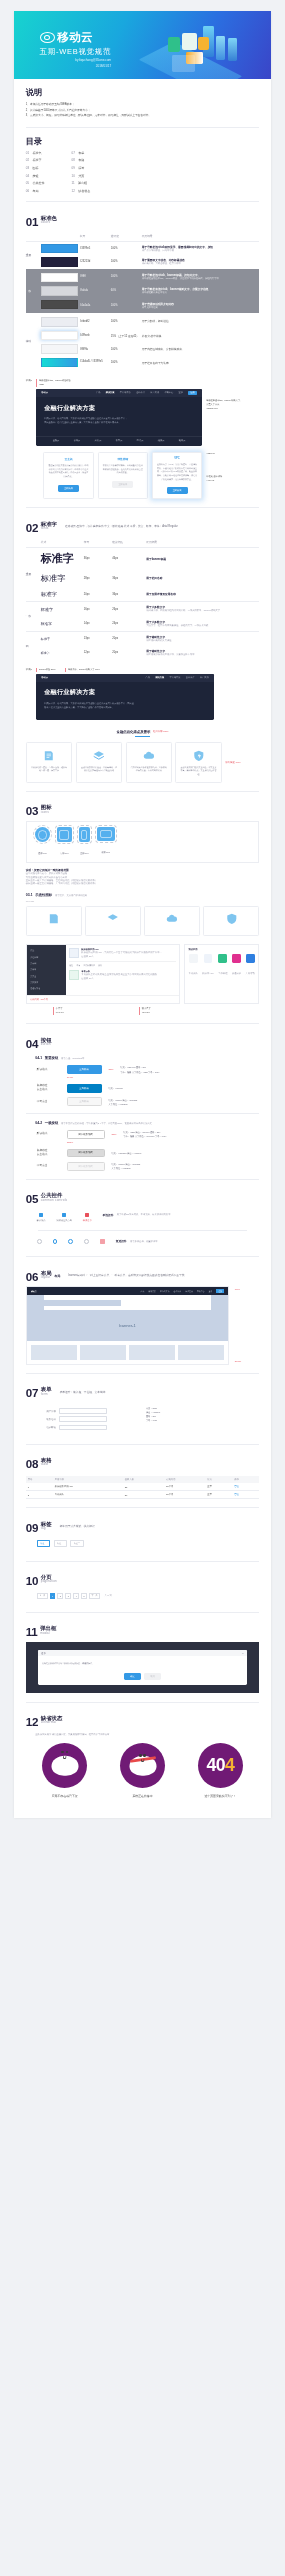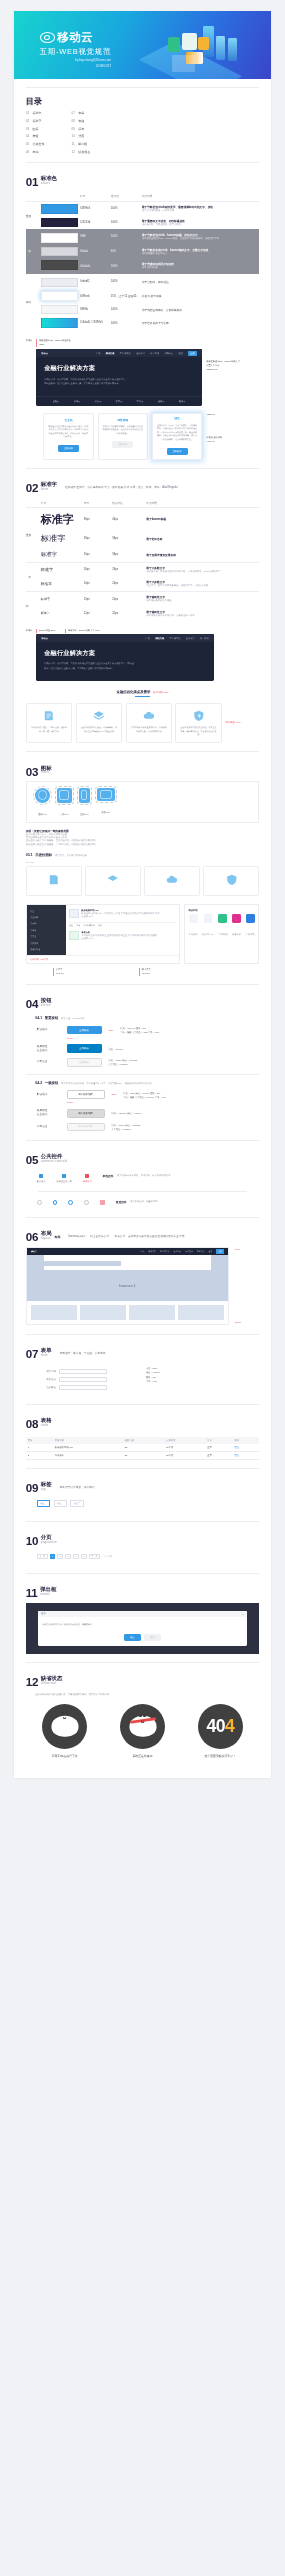--- a/index.html
+++ b/index.html
@@ -168,21 +168,21 @@
   .mdback { background: #2c3040; padding: 8.2px 12.2px; position: relative; }
   .mdwin { background: #fff; border-radius: 1.4px; overflow: hidden; }
   .mdhead { background: #f5f6f8; height: 6.1px; display: flex; align-items: center;
     justify-content: space-between; padding: 0 3.4px; font-size: 2.2px; color: #23213d; }
   .mdbody { padding: 4.8px 4.1px; font-size: 2px; color: #8b8b9b; line-height: 2; }
   .mdfoot { display: flex; justify-content: center; gap: 3.4px; padding: 0 0 4.8px; }
 
   
   .empties { display: flex; justify-content: space-around; padding: 6.8px 0 2.7px; }
   .empty { text-align: center; }
-  .ebubble { width: 45px; height: 45px; border-radius: 50%; background: #404040;
+  .ebubble { width: 45px; height: 45px; border-radius: 50%; background: #701a75;
     margin: 0 auto 5.4px; position: relative; overflow: hidden; }
   .eface { position: absolute; left: 50%; top: 50%; transform: translate(-50%,-50%);
     width: 27px; height: 20.4px; background: #fff; border-radius: 50% 50% 46% 46%; }
   .eeye { position: absolute; width: 2.7px; height: 2.7px; background: #3a3a3a; border-radius: 50%; top: 7.5px; }
   .emouth { position: absolute; left: 50%; transform: translateX(-50%); top: 13px;
     width: 4.8px; height: 2.7px; border: 0.8px solid #3a3a3a; border-top: none;
     border-radius: 0 0 5.4px 5.4px; }
   .e404 { position: absolute; inset: 0; display: flex; align-items: center; justify-content: center;
     font-size: 17.7px; font-weight: bold; color: #fff; letter-spacing: -0.7px; }
   .e404 em { color: #f5b331; font-style: normal; }
@@ -213,20 +213,28 @@
       <div class="bld" style="left:71px;top:15px;width:8.8px;height:24.5px;background:linear-gradient(180deg,#8fdcf7,#3f8fe0);"></div>
       <div class="bld" style="left:83px;top:17.7px;width:9.5px;height:23px;background:linear-gradient(180deg,#7fd6f6,#357fd4);"></div>
       <div class="card" style="left:23px;top:16.3px;width:12.2px;height:15px;background:#2fc08a;"></div>
       <div class="card" style="left:37px;top:12.2px;width:15px;height:17.7px;background:#e8f6ef;"></div>
       <div class="card" style="left:53px;top:16.3px;width:11px;height:13.6px;background:#f5b331;"></div>
       <div class="card" style="left:41px;top:31px;width:17.7px;height:12.2px;background:linear-gradient(90deg,#f5a623,#fff);border-radius:1.4px;"></div>
       <div class="card" style="left:27px;top:34px;width:23px;height:17.7px;background:rgba(255,255,255,.22);border-radius:1.4px;"></div>
     </div>
   </div>
 
+  <div class="sec" style="padding-top:8.2px;">
+    <h2 class="blk">说明</h2>
+    <div class="desc-list">
+      <div>1、本规范适用于移动云五期-WEB版本；</div>
+      <div>2、设计稿基于1400屏幕尺寸设计,并自适应屏幕大小；</div>
+      <div>3、元素的大小、间距，如无特殊标注单位，默认单位px。元素对齐，如无标注，则默认以上下左右对齐。</div>
+    </div>
+  </div>
   <div class="hr"></div>
 
   <div class="sec">
     <h2 class="blk">目录</h2>
     <div class="toc">
       <div class="toc-col">
         <div class="toc-item">
               <span class="toc-n">01</span>
               <span>标准色</span>
             </div>

